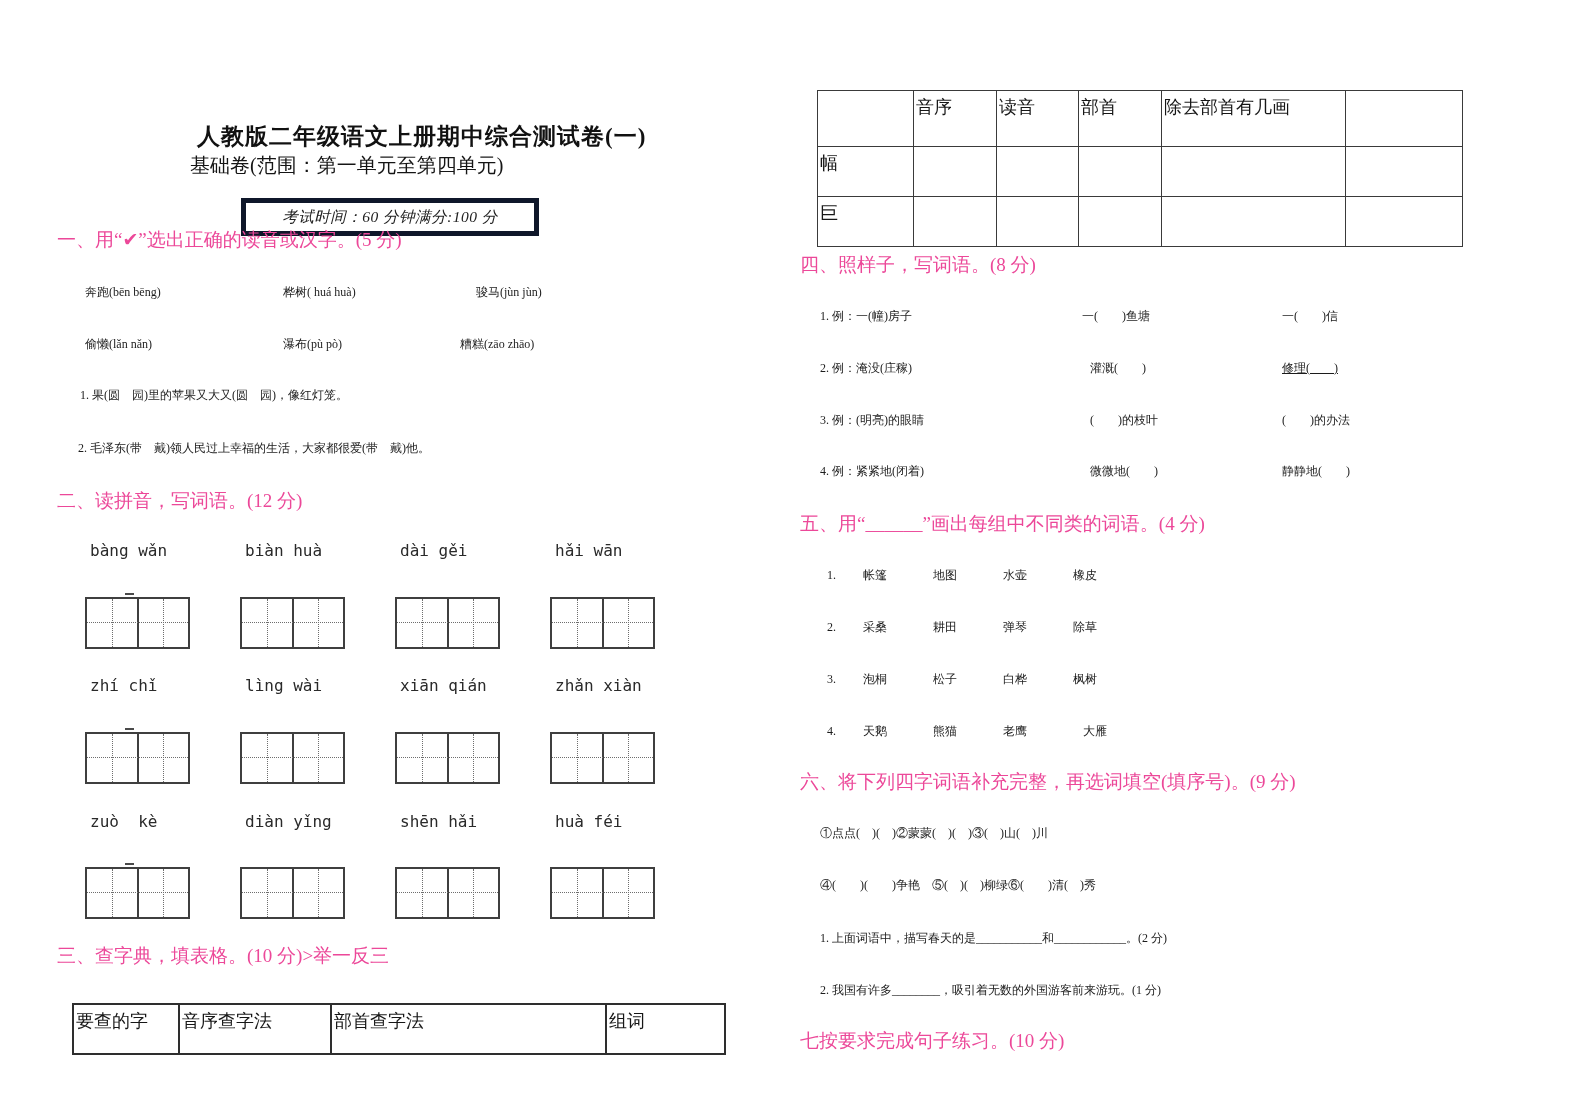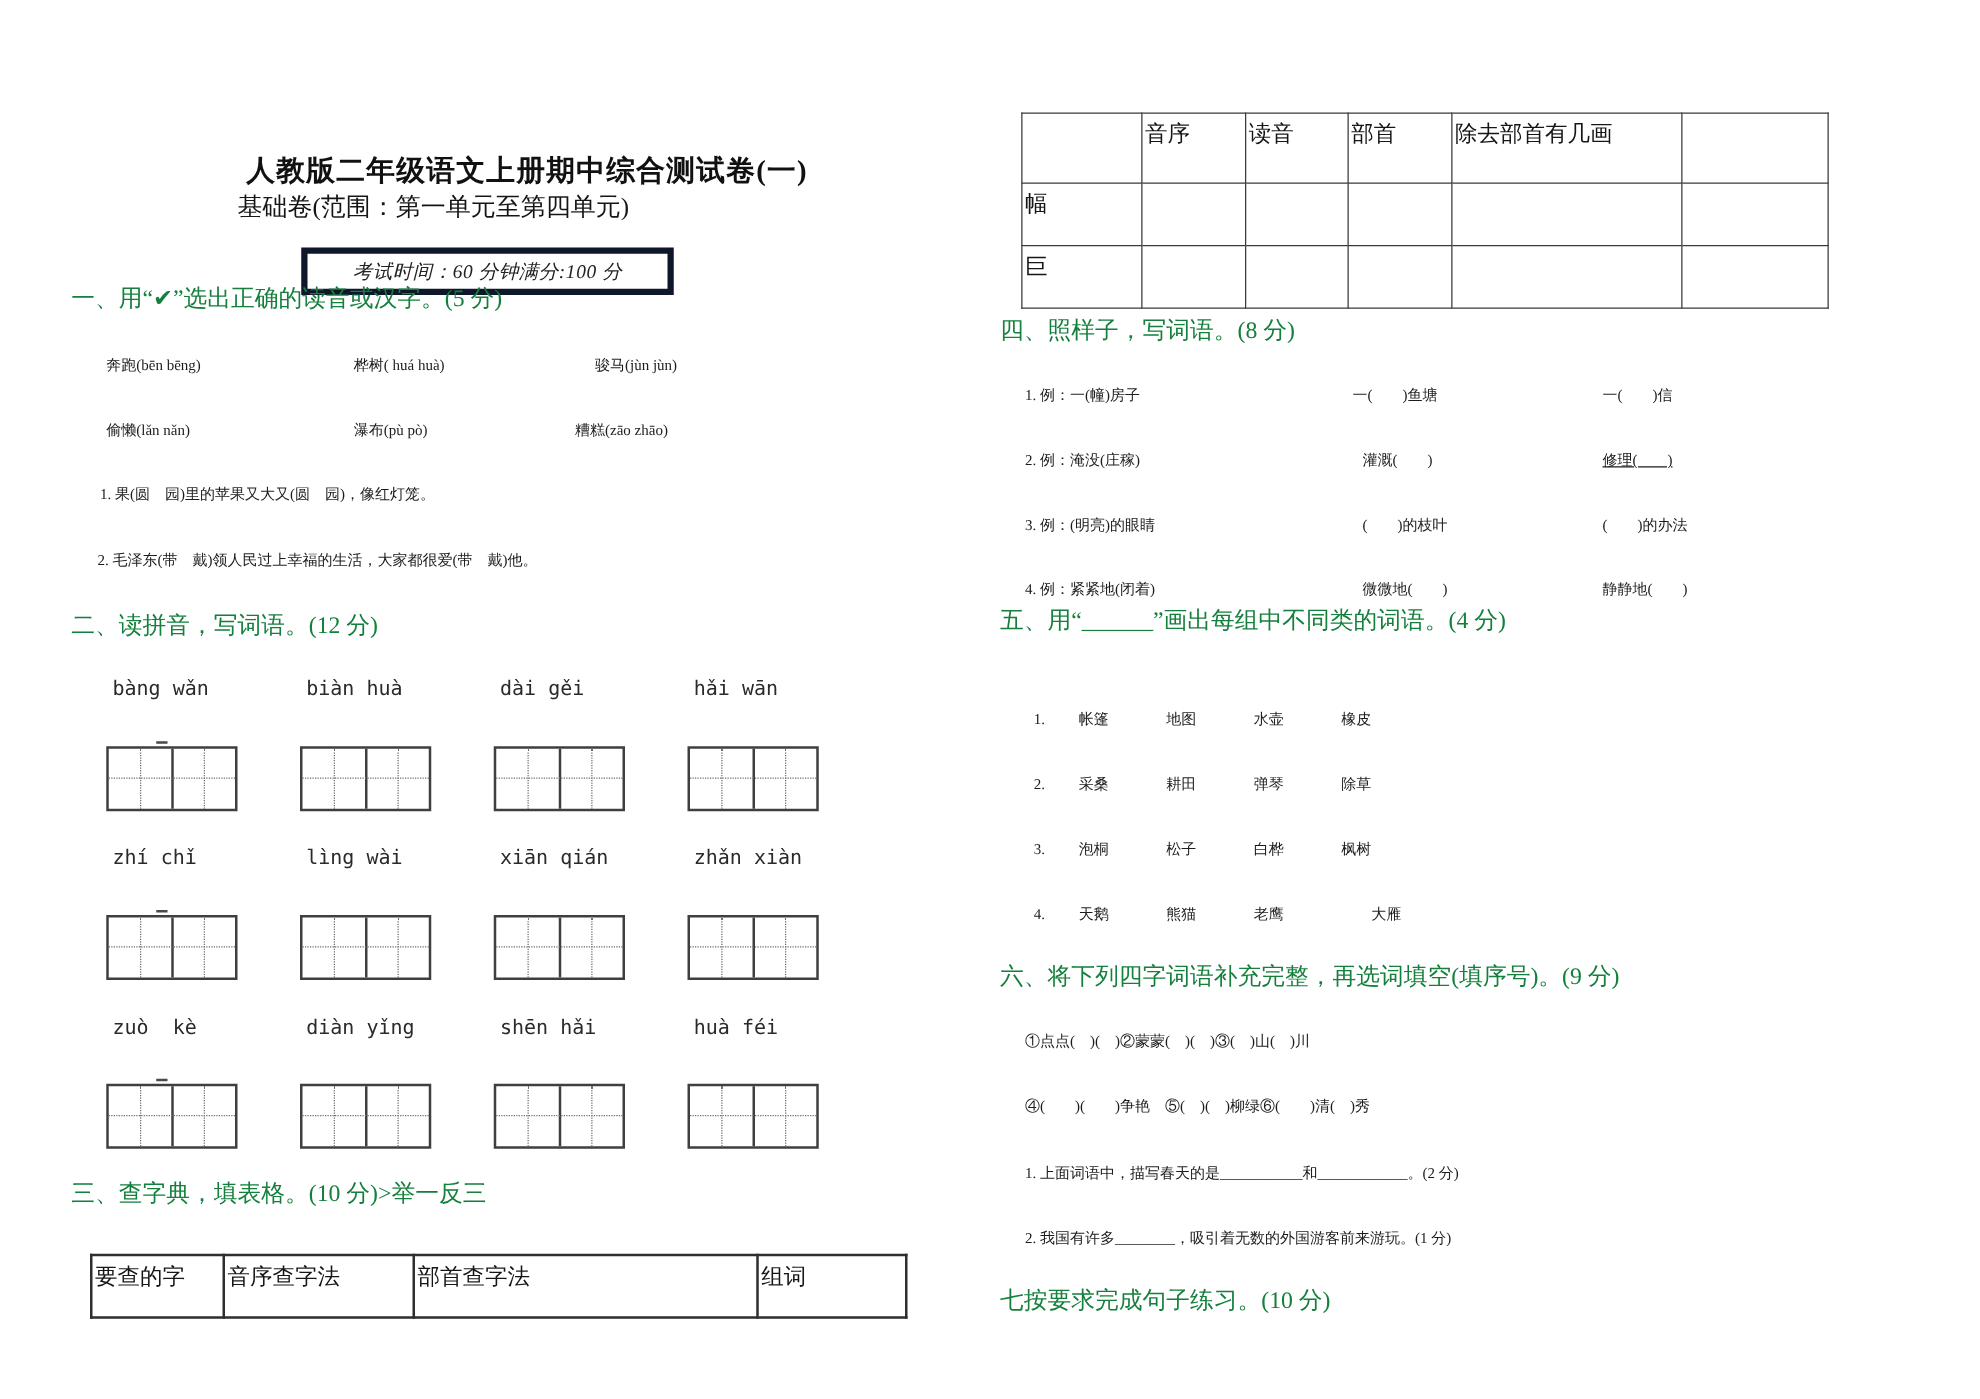--- a/index.html
+++ b/index.html
@@ -3,21 +3,21 @@
 <meta charset="utf-8">
 <style>
   html,body{margin:0;padding:0;background:#ffffff;}
   body{width:1584px;height:1119px;position:relative;overflow:hidden;
        font-family:"Liberation Serif","DejaVu Serif",serif;color:#1c1c1c;}
   .page{position:absolute;inset:0;background:#fff;}
   .abs{position:absolute;}
   .t{font-family:"Liberation Serif","DejaVu Serif",serif;font-size:12px;line-height:23px;
      color:#1c1c1c;white-space:pre;}
   .h{font-family:"Liberation Serif","DejaVu Serif",serif;font-size:19px;line-height:23px;
-     color:#15803d;white-space:pre;}
+     color:#ec4899;white-space:pre;}
   .title{font-size:23px;font-weight:bold;letter-spacing:1px;color:#111;white-space:pre;}
   .subtitle{font-size:20px;color:#151515;white-space:pre;}
   .exam-box{width:288px;height:28px;border:5px solid #0f172a;display:flex;align-items:center;
      justify-content:center;}
   .exam-box span{font-style:italic;font-size:15.5px;letter-spacing:.5px;color:#222;white-space:pre;}
   .py-row{display:flex;}
   .py-row span{width:155px;font-family:"DejaVu Sans Mono","Liberation Mono",monospace;
      font-size:16px;color:#2a2a2a;white-space:pre;}
   .grid-row{display:flex;gap:50px;}
   .wgrid{width:105px;height:52px;border:2px solid #3f3f3f;display:flex;position:relative;
@@ -210,21 +210,21 @@
   <span class="abs t" style="left:1282px;top:357px;text-decoration:underline;">修理(　　)</span>
 
   <span class="abs t" style="left:820px;top:409px;">3. 例：(明亮)的眼睛</span>
   <span class="abs t" style="left:1090px;top:409px;">(　　)的枝叶</span>
   <span class="abs t" style="left:1282px;top:409px;">(　　)的办法</span>
 
   <span class="abs t" style="left:820px;top:460px;">4. 例：紧紧地(闭着)</span>
   <span class="abs t" style="left:1090px;top:460px;">微微地(　　)</span>
   <span class="abs t" style="left:1282px;top:460px;">静静地(　　)</span>
 
-  <div class="abs h" style="left:800px;top:485px;text-align:center;">五、用“______”画出每组中不同类的词语。(4 分)</div>
+  <div class="abs h" style="left:800px;top:512px;text-align:center;">五、用“______”画出每组中不同类的词语。(4 分)</div>
 
   <div class="abs t" style="left:827px;top:564px;display:flex;">
     <span style="width:36px;">1.</span>
     <span style="margin-right:46px;">帐篷</span>
     <span style="margin-right:46px;">地图</span>
     <span style="margin-right:46px;">水壶</span>
     <span>橡皮</span>
   </div>
   <div class="abs t" style="left:827px;top:616px;display:flex;">
     <span style="width:36px;">2.</span>
@@ -237,21 +237,21 @@
     <span style="width:36px;">3.</span>
     <span style="margin-right:46px;">泡桐</span>
     <span style="margin-right:46px;">松子</span>
     <span style="margin-right:46px;">白桦</span>
     <span>枫树</span>
   </div>
   <div class="abs t" style="left:827px;top:720px;display:flex;">
     <span style="width:36px;">4.</span>
     <span style="margin-right:46px;">天鹅</span>
     <span style="margin-right:46px;">熊猫</span>
-    <span style="margin-right:70px;">老鹰</span>
+    <span style="margin-right:56px;">老鹰</span>
     <span>大雁</span>
   </div>
 
   <div class="abs h" style="left:800px;top:770px;">六、将下列四字词语补充完整，再选词填空(填序号)。(9 分)</div>
   <div class="abs t" style="left:820px;top:822px;">①点点(　)(　)②蒙蒙(　)(　)③(　)山(　)川</div>
   <div class="abs t" style="left:820px;top:874px;">④(　　)(　　)争艳　⑤(　)(　)柳绿⑥(　　)清(　)秀</div>
   <div class="abs t" style="left:820px;top:927px;">1. 上面词语中，描写春天的是___________和____________。(2 分)</div>
   <div class="abs t" style="left:820px;top:979px;">2. 我国有许多________，吸引着无数的外国游客前来游玩。(1 分)</div>
 
   <div class="abs h" style="left:800px;top:1029px;">七按要求完成句子练习。(10 分)</div>

